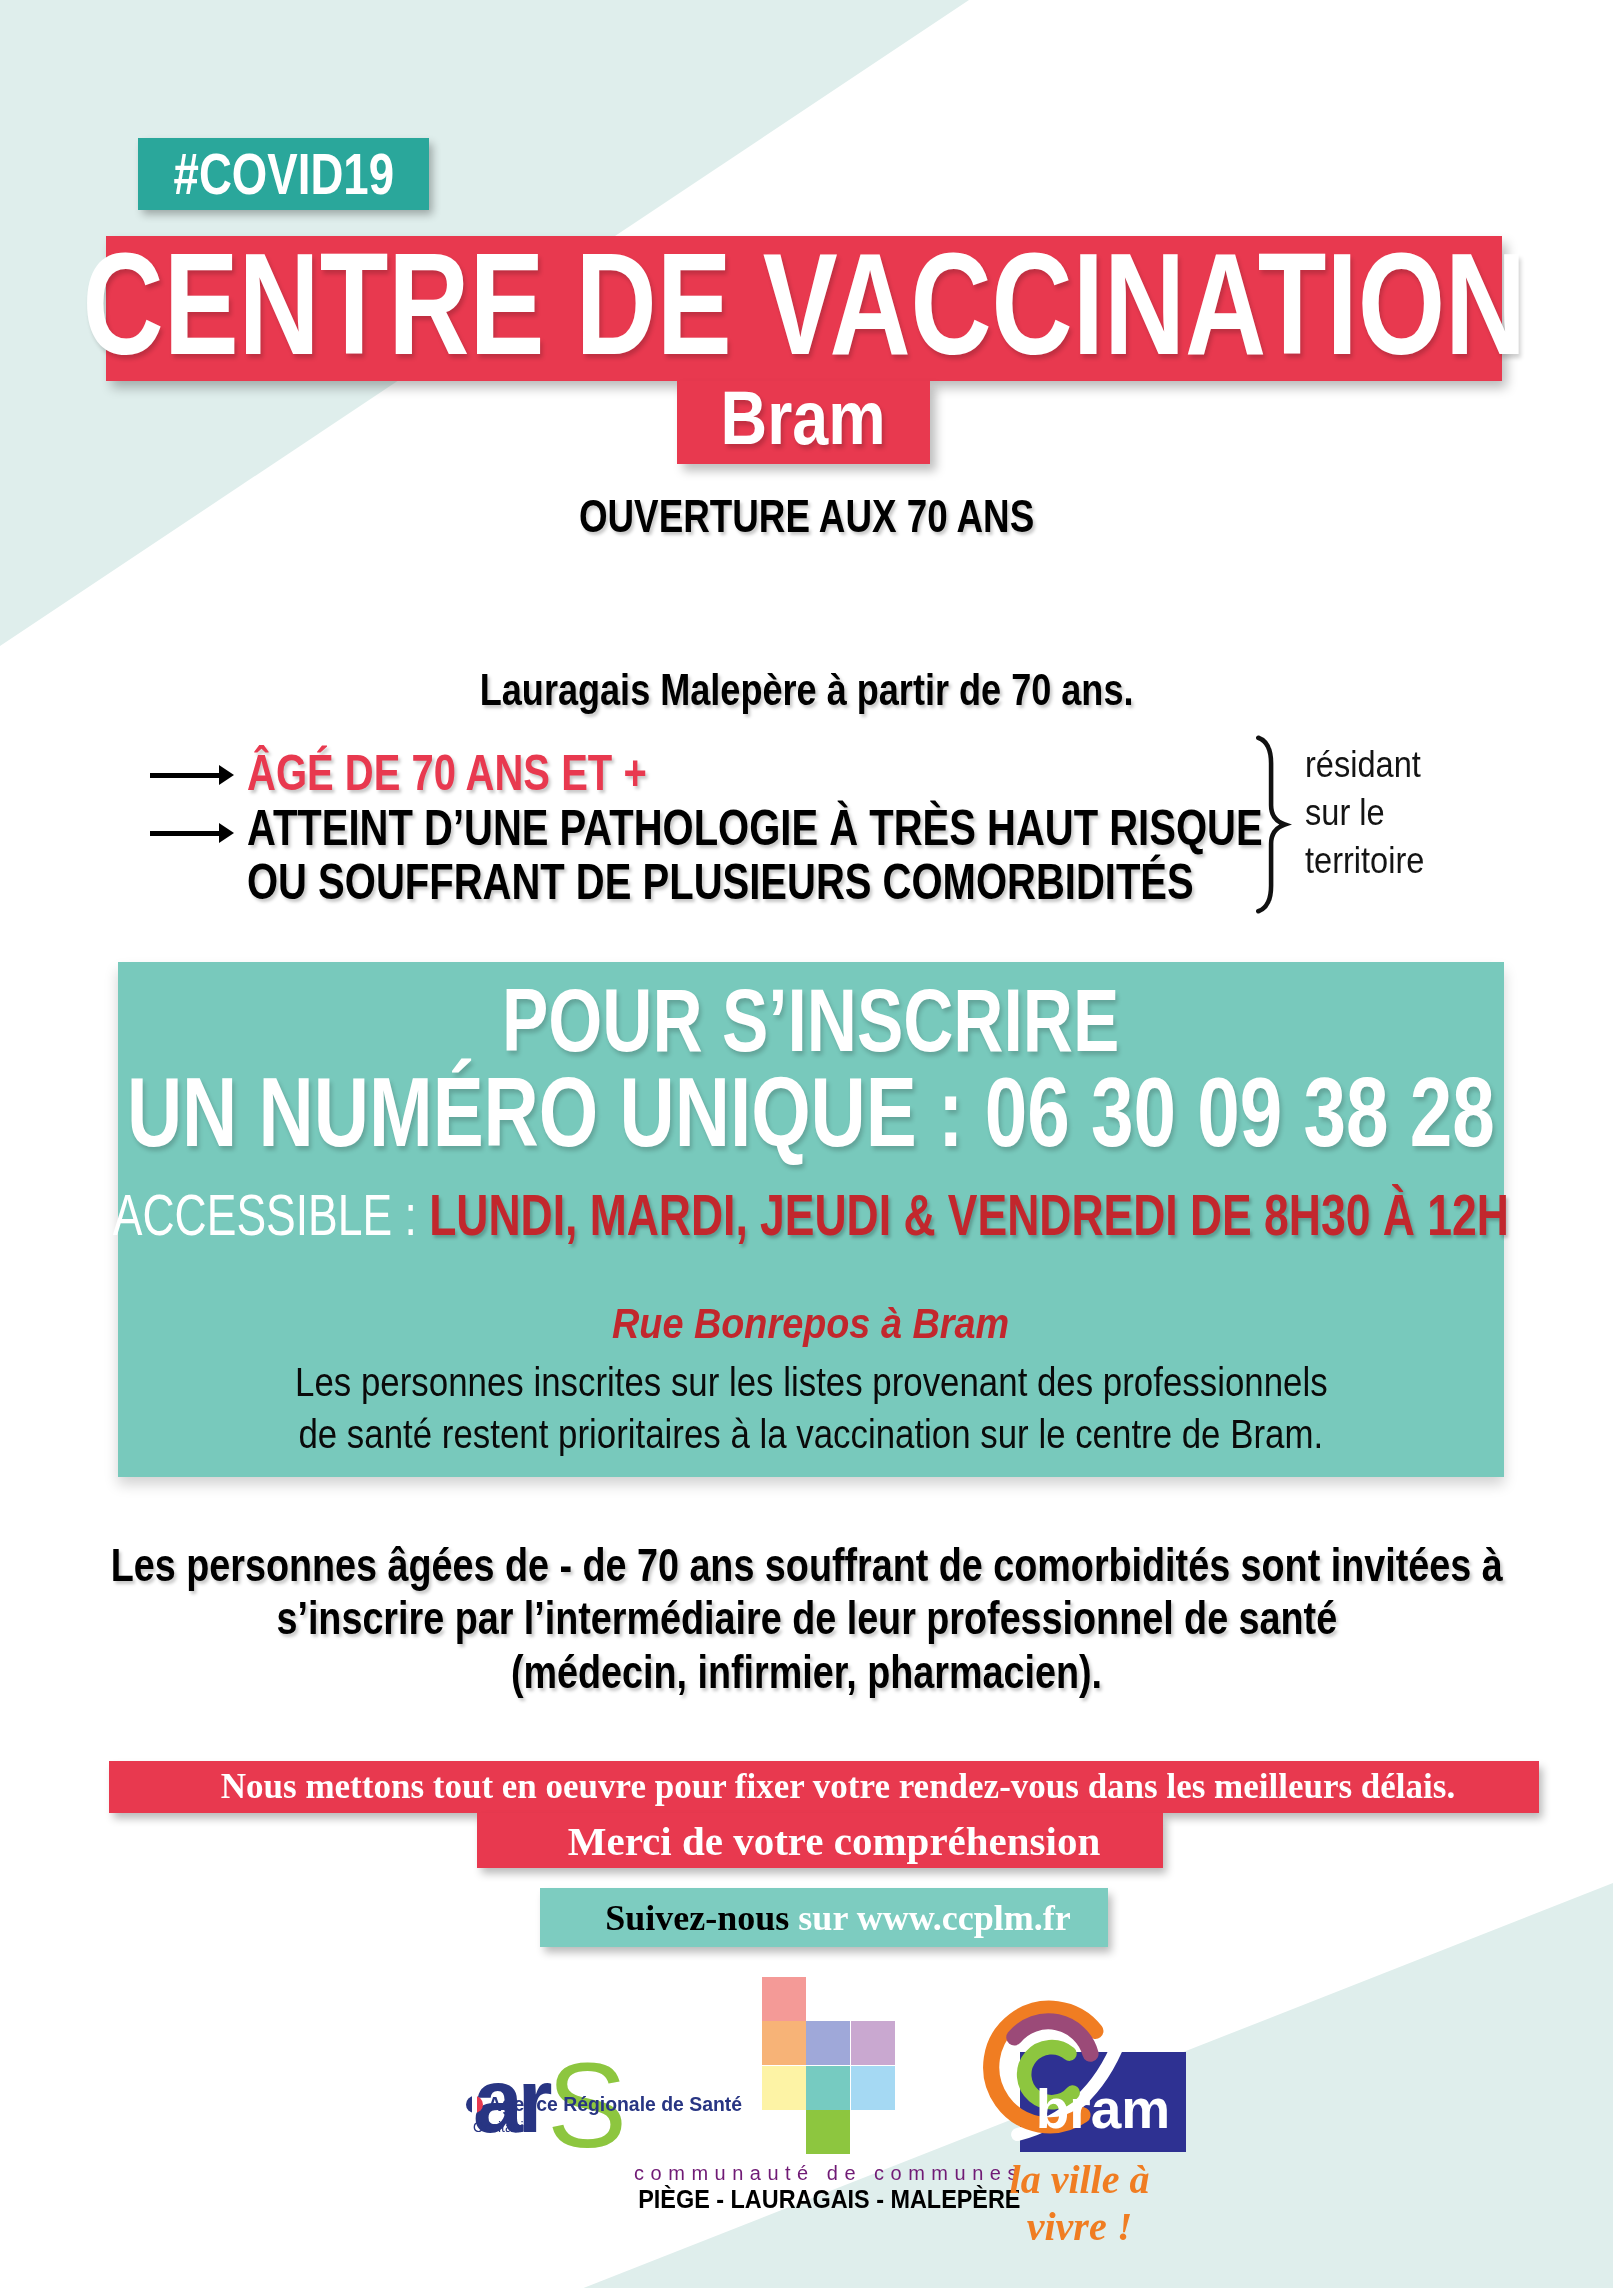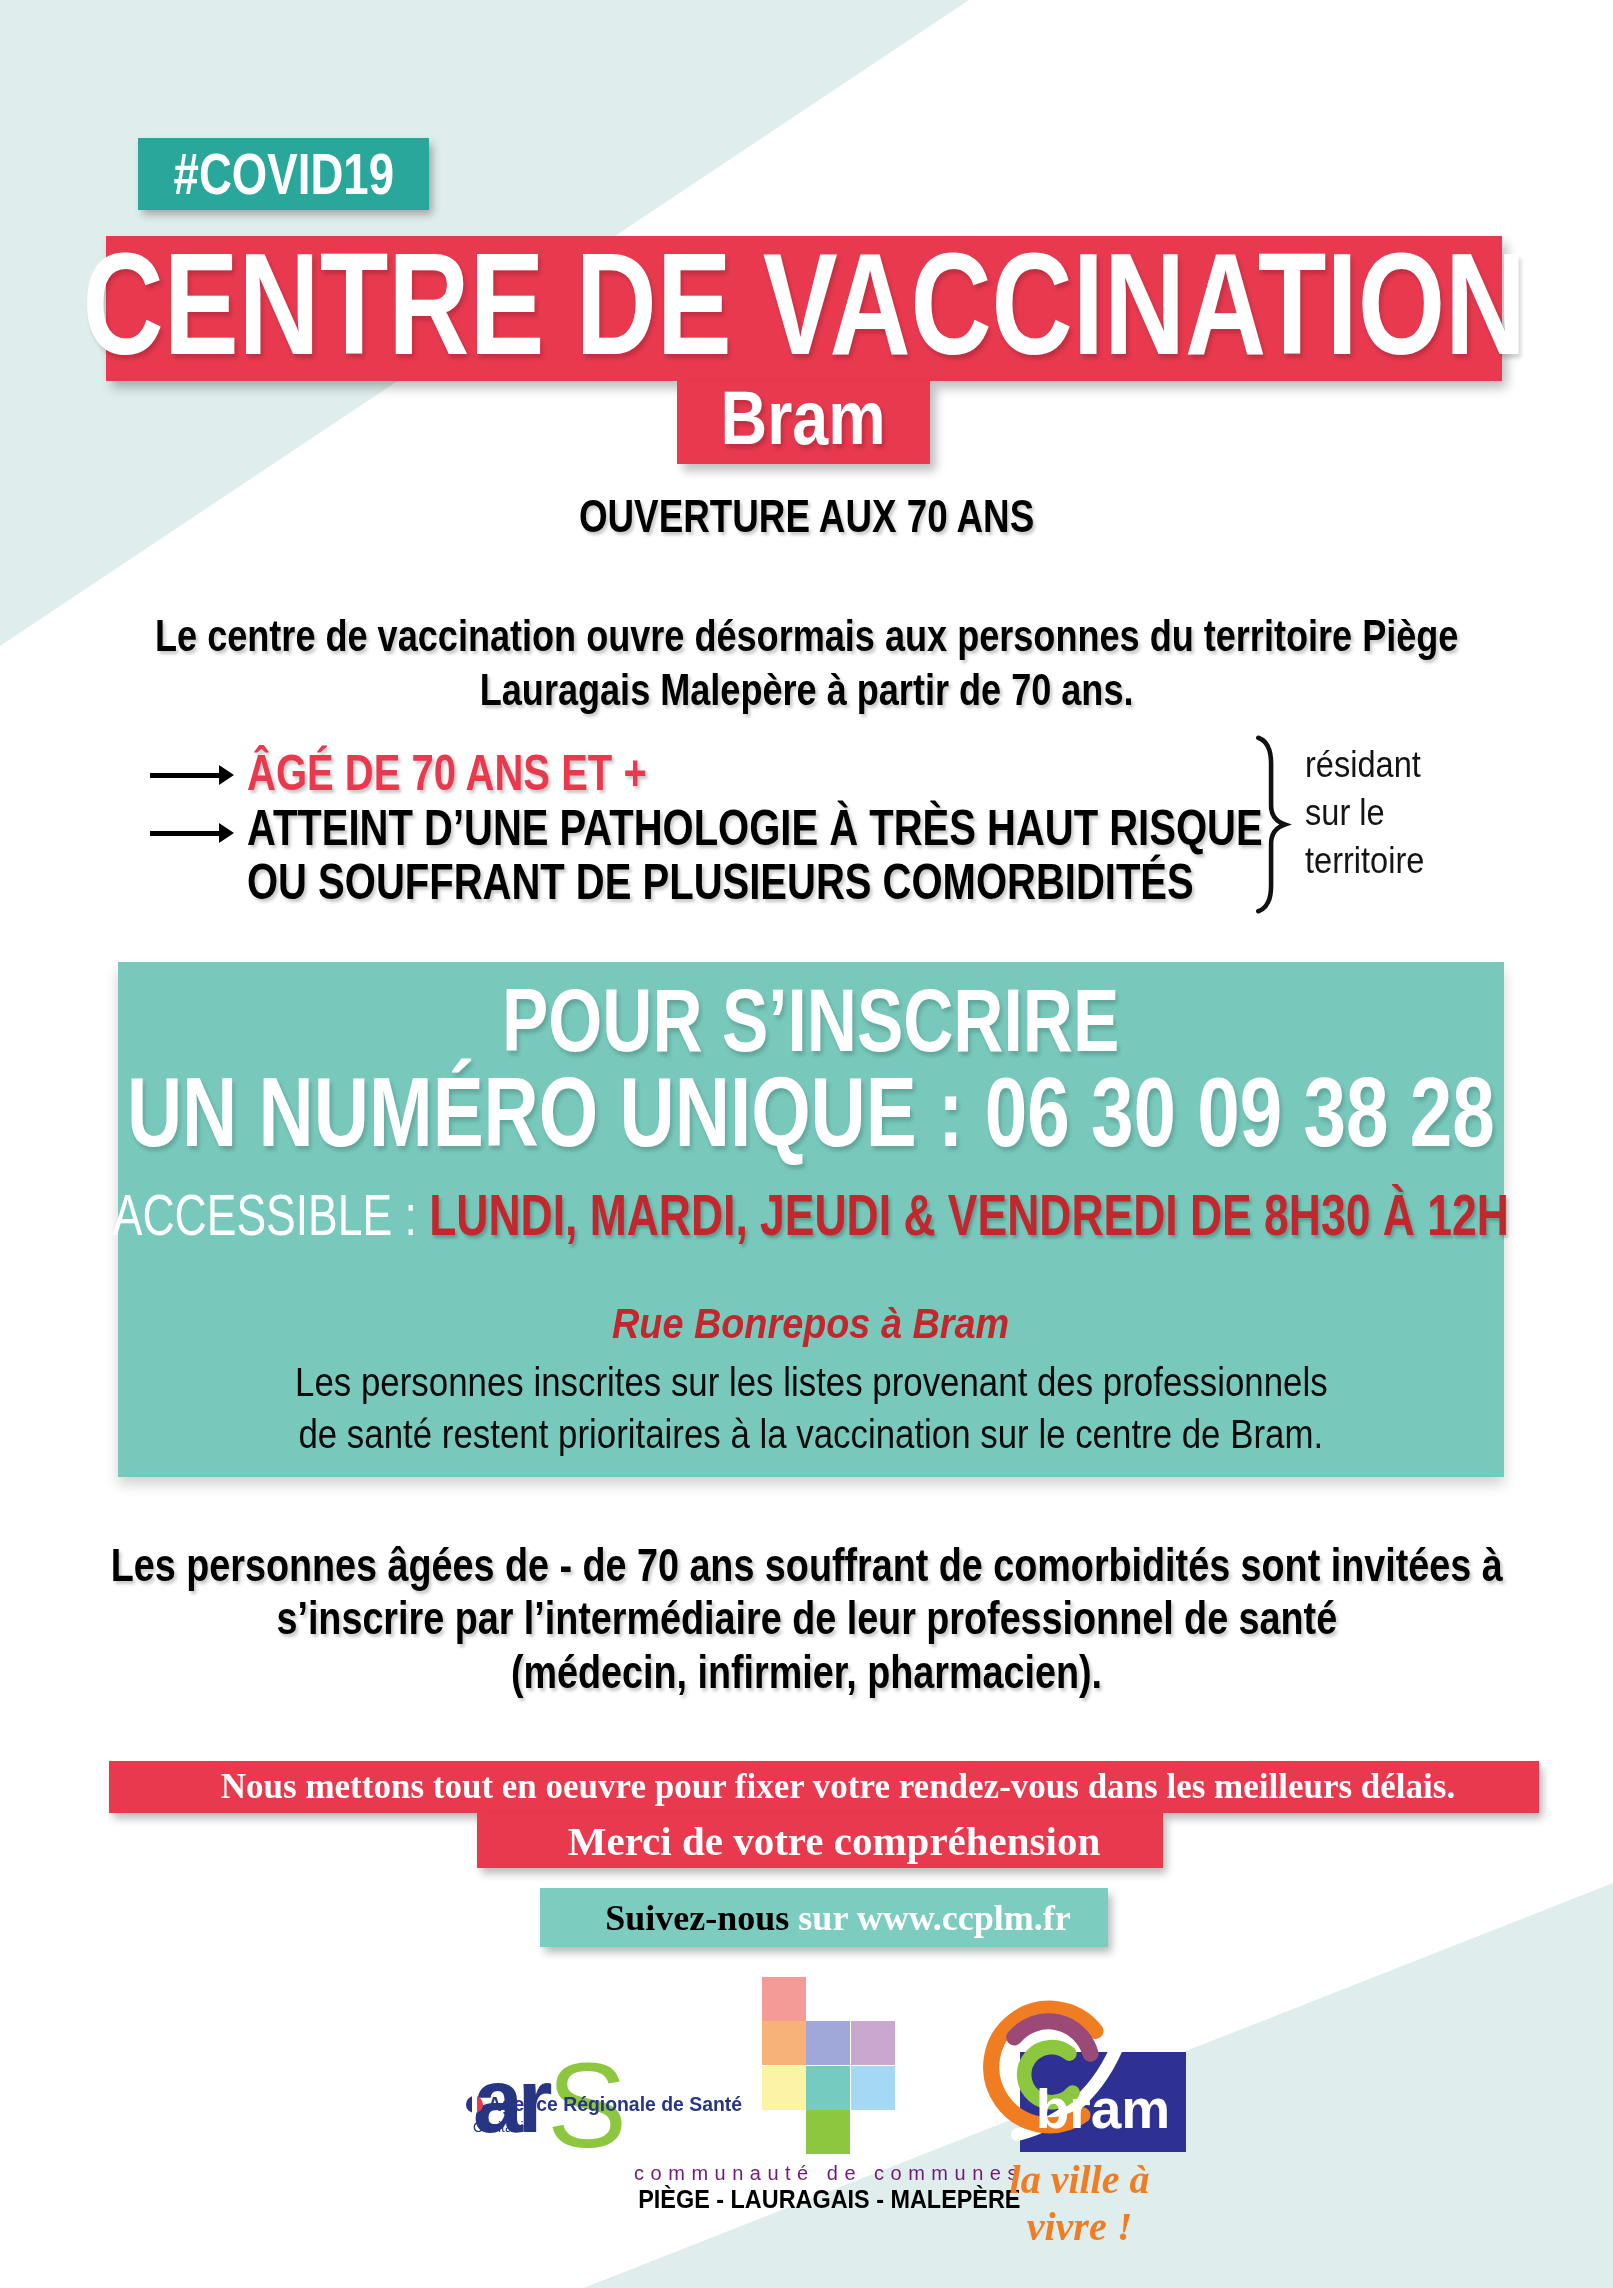--- a/index.html
+++ b/index.html
@@ -131,23 +131,20 @@
   </div>
 
   <div class="bram-box">
     <span class="cond wht-shadow">Bram</span>
   </div>
 
   <div class="row ouverture">
     <span class="cond txt-shadow">OUVERTURE AUX 70 ANS</span>
   </div>
 
-  <div class="row intro1">
-    <span class="cond txt-shadow">Le centre de vaccination  ouvre désormais aux personnes du territoire Piège</span>
-  </div>
   <div class="row intro2">
     <span class="cond txt-shadow">Lauragais Malepère à partir de 70 ans.</span>
   </div>
 
   <div class="arrow" style="left:150px; top:773px;"></div>
   <div class="crit crit-red" style="top:744px;">
     <span class="cond left-origin txt-shadow">ÂGÉ DE 70 ANS ET +</span>
   </div>
 
   <div class="arrow" style="left:150px; top:831px;"></div>

